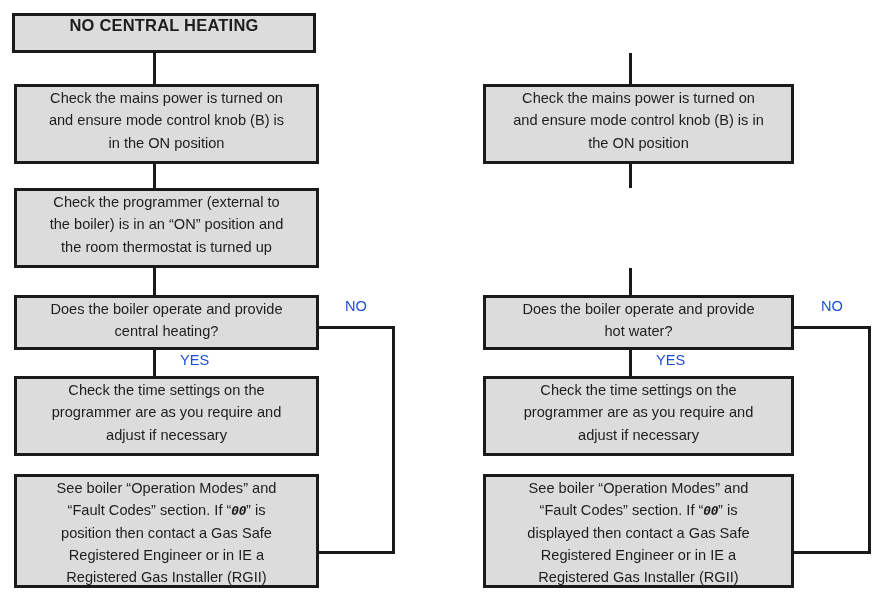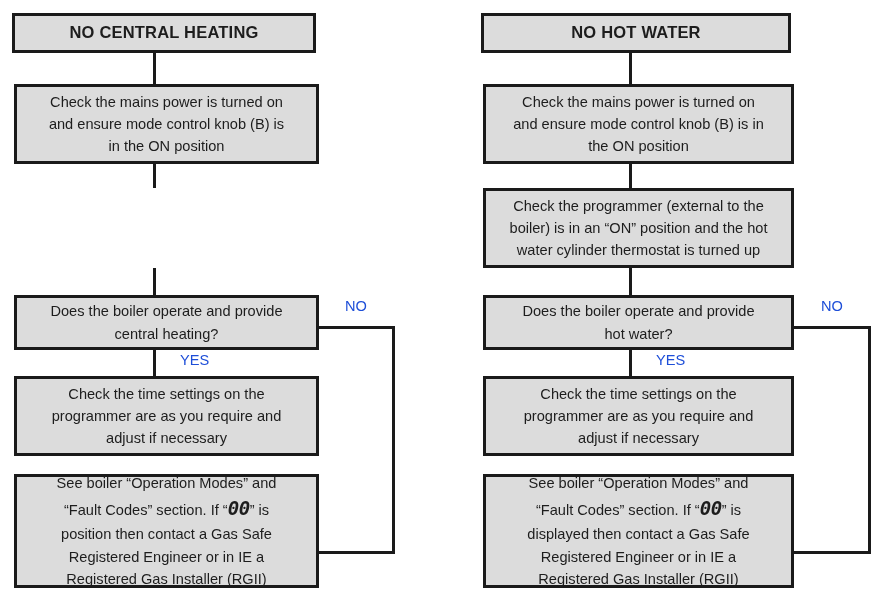--- a/index.html
+++ b/index.html
@@ -20,21 +20,20 @@
     background: #ffffff;
   }
 
   
   .node {
     position: absolute;
     box-sizing: border-box;
     background: #dcdcdc;
     border: 3px solid #1a1a1a;
     display: flex;
-    align-items: center;
     justify-content: center;
     text-align: center;
     color: #1d1d1d;
     z-index: 3;
   }
   .node .txt {
     display: block;
     width: 100%;
     padding: 0 6px;
     white-space: pre-line;
@@ -70,21 +69,21 @@
     font-size: 14.6px;
     color: #1d4ed8;
     z-index: 4;
     white-space: nowrap;
   }
 
   
   .code {
     font-family: "DejaVu Sans Mono", monospace;
     font-style: italic;
-    font-size: 19px;
+    font-size: 13px;
     font-weight: bold;
     letter-spacing: -0.5px;
   }
 </style>
 </head>
 <body>
 
 <div id="flowchart">
 
   <div class="node title" style="left:12px; top:13px; width:304px; height:40px;">
@@ -94,20 +93,25 @@
   <div class="vline" style="left:153px; top:53px; height:31px;"></div>
 
   <div class="node step" style="left:14px; top:84px; width:305px; height:80px;">
     <span class="txt">Check the mains power is turned on
 and ensure mode control knob (B) is
 in the ON position</span>
   </div>
 
   <div class="vline" style="left:153px; top:164px; height:24px;"></div>
 
+  <div class="node step" style="left:14px; top:188px; width:305px; height:80px;">
+    <span class="txt">Check the programmer (external to
+the boiler) is in an “ON” position and
+the room thermostat is turned up</span>
+  </div>
 
   <div class="vline" style="left:153px; top:268px; height:27px;"></div>
 
   <div class="node step" style="left:14px; top:295px; width:305px; height:55px;">
     <span class="txt">Does the boiler operate and provide
 central heating?</span>
   </div>
 
   <div class="hline" style="left:316px; top:326px; width:79px;"></div>
   <div class="vline" style="left:392px; top:326px; height:228px;"></div>
@@ -124,39 +128,31 @@
   </div>
 
   <div class="node step" style="left:14px; top:474px; width:305px; height:114px;">
     <span class="txt"><span>See boiler “Operation Modes” and
 “Fault Codes” section.  If “</span><span class="code">00</span><span>” is
 position then contact a Gas Safe
 Registered Engineer or in IE a
 Registered Gas Installer (RGII)</span></span>
   </div>
 
-  <div class="node title" style="left:481px; top:13px; width:310px; height:40px;">
-    <span class="txt">NO HOT WATER</span>
-  </div>
 
   <div class="vline" style="left:629px; top:53px; height:31px;"></div>
 
   <div class="node step" style="left:483px; top:84px; width:311px; height:80px;">
     <span class="txt">Check the mains power is turned on
 and ensure mode control knob (B) is in
 the ON position</span>
   </div>
 
   <div class="vline" style="left:629px; top:164px; height:24px;"></div>
 
-  <div class="node step" style="left:483px; top:188px; width:311px; height:80px;">
-    <span class="txt">Check the programmer (external to the
-boiler) is in an “ON” position and the hot
-water cylinder thermostat is turned up</span>
-  </div>
 
   <div class="vline" style="left:629px; top:268px; height:27px;"></div>
 
   <div class="node step" style="left:483px; top:295px; width:311px; height:55px;">
     <span class="txt">Does the boiler operate and provide
 hot water?</span>
   </div>
 
   <div class="hline" style="left:791px; top:326px; width:80px;"></div>
   <div class="vline" style="left:868px; top:326px; height:228px;"></div>

